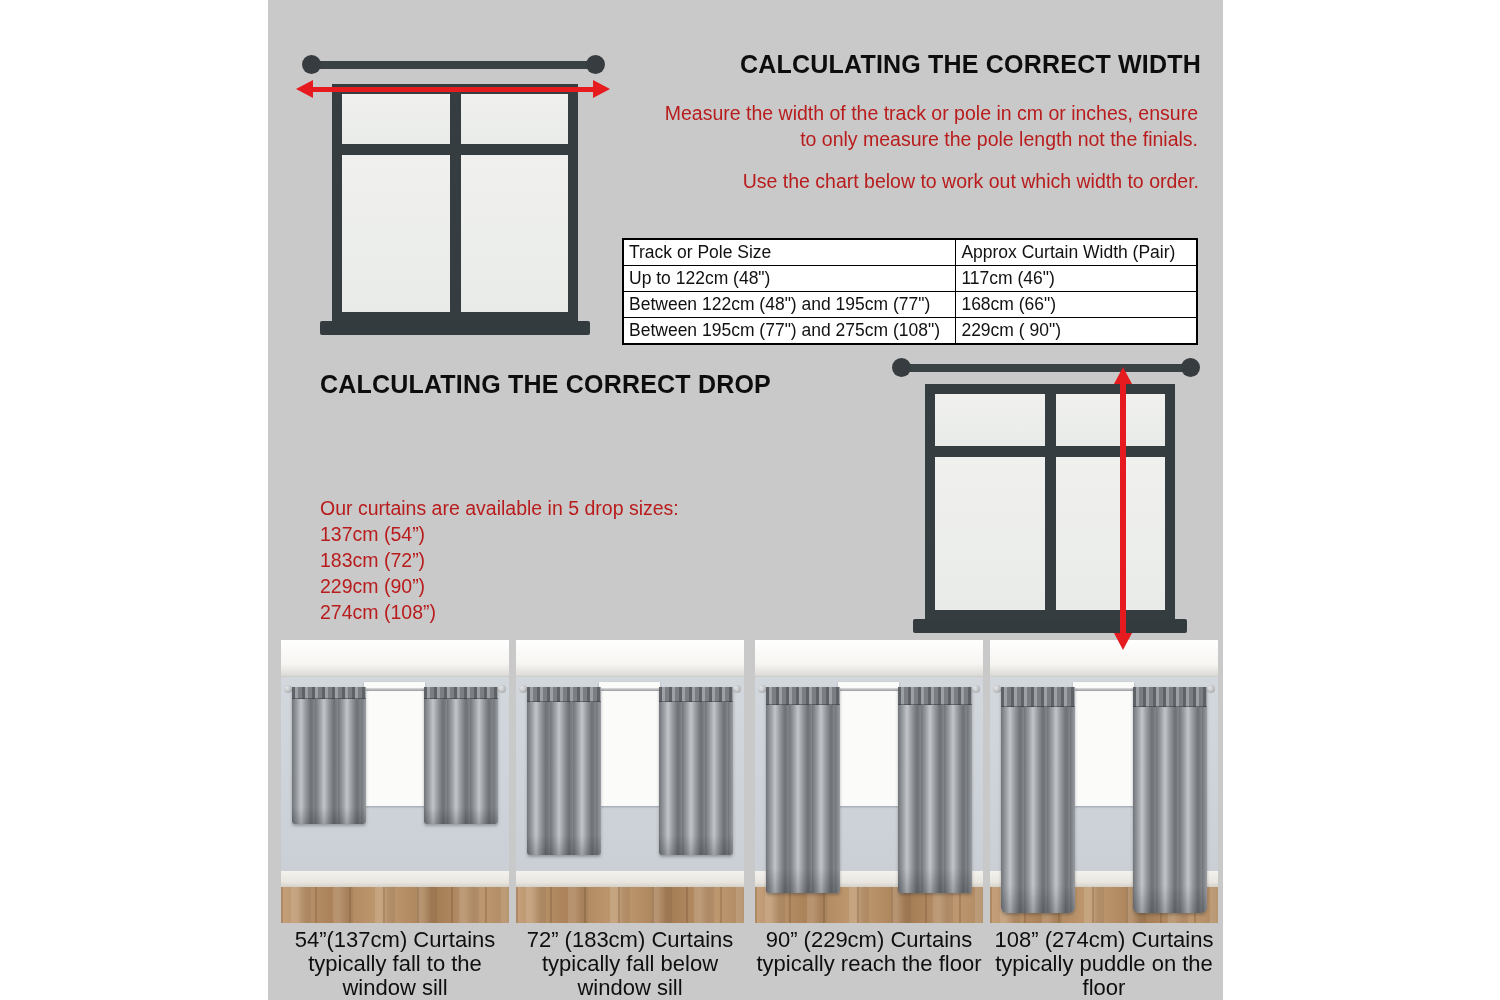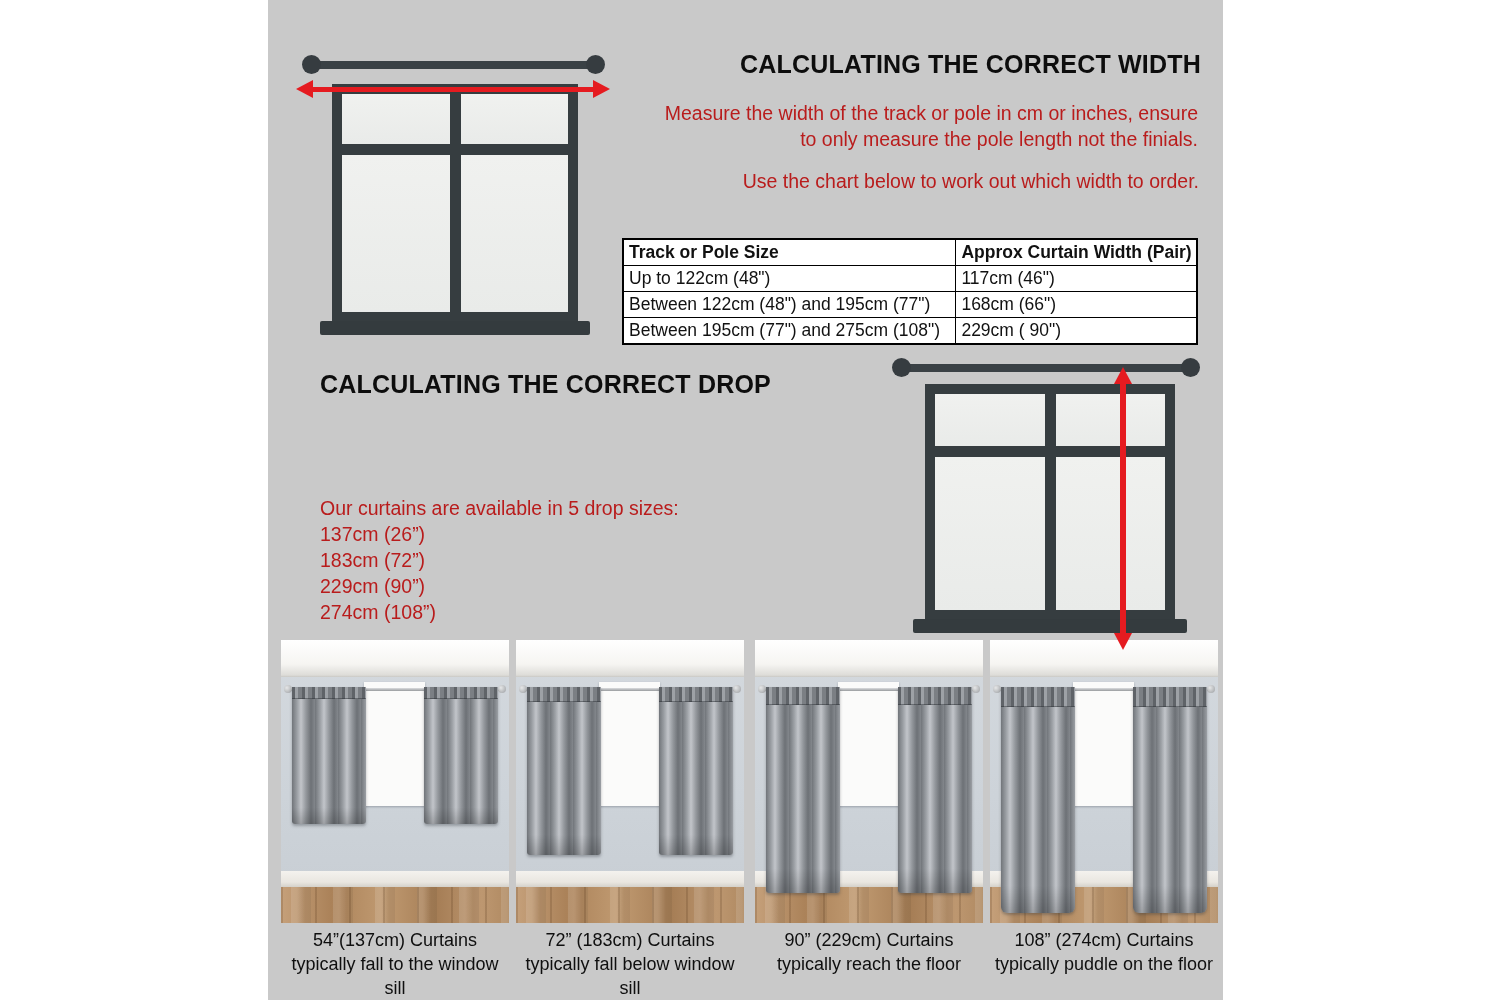--- a/index.html
+++ b/index.html
@@ -48,21 +48,21 @@
   .ah.up   { border-width:0 9px 17px 9px; border-color:transparent transparent #e51b20 transparent; }
   .ah.down { border-width:17px 9px 0 9px; border-color:#e51b20 transparent transparent transparent; }
 
   
   table.size { border-collapse:collapse; background:#ffffff; table-layout:fixed; }
   table.size td, table.size th {
     border:1.5px solid #000; font-size:17.5px; padding:1px 5px 2px 5px;
     text-align:left; height:22px; white-space:nowrap; overflow:hidden;
   }
   table.size { border:2px solid #000; }
-  table.size th { font-weight:bold; }
+  table.size th { font-weight:normal; }
 
   
   .photo {
     position:absolute; width:228px; height:283px; margin:0; overflow:hidden;
     background:linear-gradient(180deg,#d4d9de 0%,#cdd3d9 55%,#c7cdd3 100%);
   }
   .cornice {
     position:absolute; left:0; top:0; width:100%; height:13%;
     background:linear-gradient(180deg,#ffffff 0%,#f6f5f2 65%,#dddcd8 95%,#c9c8c4 100%);
   }
@@ -113,21 +113,21 @@
     border-bottom:1px solid rgba(40,44,48,0.45);
   }
   .curtain.cl { left:5%;  width:32.5%; }
   .curtain.cr { right:5%; width:32.5%; }
   .photo-1 .curtain { height:48.5%; }
   .photo-2 .curtain { height:59.5%; }
   .photo-3 .curtain { height:72.8%; }
   .photo-4 .curtain { height:79.8%; border-radius:0 0 6px 6px; }
 
   .caption {
-    position:absolute; width:232px; text-align:center; font-size:18px; line-height:24px; color:#0f0f0f;
+    position:absolute; width:232px; text-align:center; font-size:22px; line-height:24px; color:#0f0f0f;
   }
 </style>
 </head>
 <body>
 
 <div class="canvas">
   <div class="panel">
 
     <div>
       <div class="pole abs" style="left:42px; top:61px; width:287px;"></div>
@@ -173,21 +173,21 @@
       <tr>
         <td>Between 195cm (77") and 275cm (108")</td>
         <td>229cm ( 90")</td>
       </tr>
     </tbody>
       </table>
 
     <div class="abs h-title" style="left:52px; top:370px;">CALCULATING THE CORRECT DROP</div>
     <div class="abs body-text" style="left:52px; top:495px;">Our curtains are available in 5 drop sizes:</div>
     <div class="abs body-text" style="left:52px; top:521px;">
-      <div>137cm (26”)</div>
+      <div>137cm (54”)</div>
       <div>183cm (72”)</div>
       <div>229cm (90”)</div>
       <div>274cm (108”)</div>
     </div>
 
     <div>
       <div class="pole abs" style="left:632px; top:364px; width:292px;"></div>
       <div class="win" style="left:657px; top:384px; width:250px; height:236px; grid-template-rows:52px 1fr;">
         <i></i>
           <i></i>

